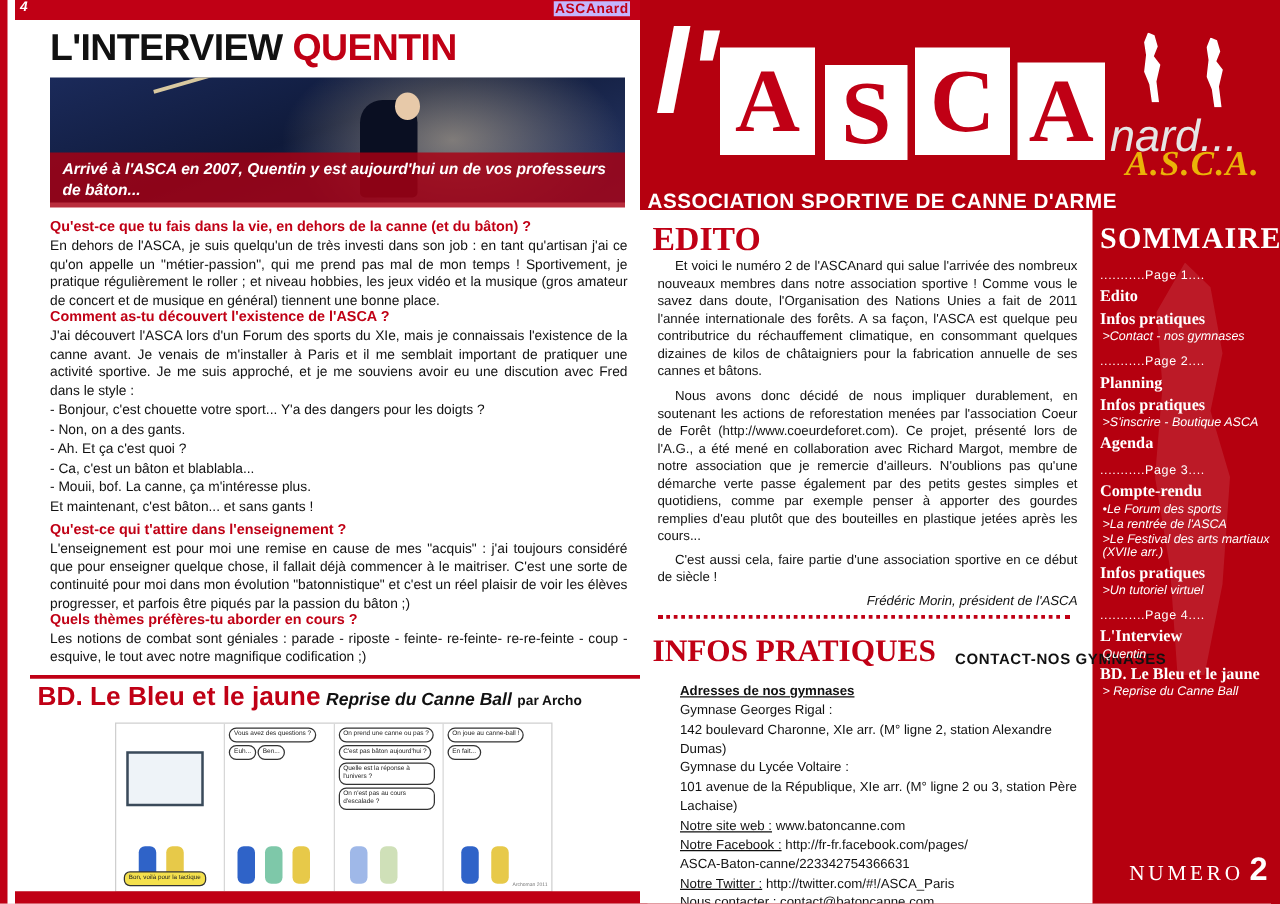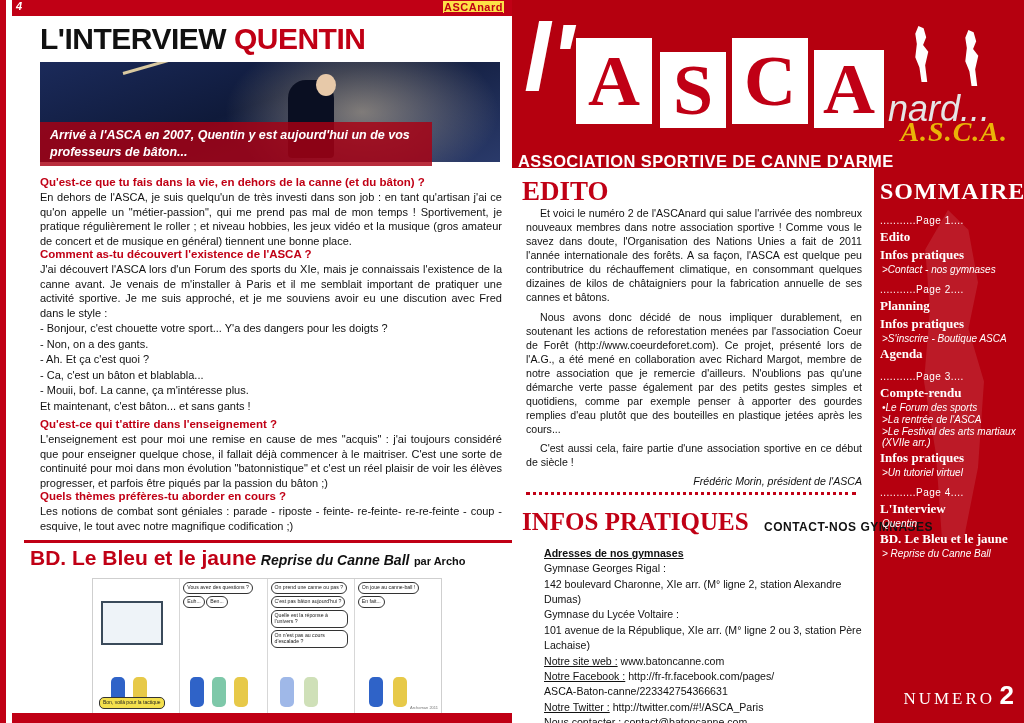--- a/index.html
+++ b/index.html
@@ -25,21 +25,21 @@
     background:#c00015;
   }
   .page-num-4 {
     position:absolute; left:10px; top:0px;
     color:#fff; font-size:11px; font-style:italic; font-weight:bold;
   }
   .ascanard-small {
     position:absolute; right:8px; top:1px;
     font-size:11px; font-weight:bold; color:#fff; letter-spacing:.5px;
   }
-  .ascanard-small .box { background:#fde047; color:#c00015; padding:0 1px;text-decoration:underline; }
+  .ascanard-small .box { background:#c4b5fd; color:#c00015; padding:0 1px; }
 
   .title-interview {
     position:absolute; left:34px; top:22px;
     font-size:30px; font-weight:bold; letter-spacing:-0.5px;
   }
   .title-interview .black { color:#111; }
   .title-interview .red { color:#c00015; }
 
   .photo {
     position:absolute; left:34px; top:62px; width:460px; height:100px;
@@ -56,21 +56,21 @@
   }
   .photo .head {
     position:absolute; left:60%; top:12%; width:20px; height:22px;
     background:#e7c9a9; border-radius:50%;
   }
   .photo .stick {
     position:absolute; left:18%; top:10%; width:260px; height:3px;
     background:#d9c9a0; transform:rotate(-16deg); transform-origin:left center;
   }
   .caption {
-    position:absolute; left:34px; top:122px; width:392px; height:44px;
+    position:absolute; left:34px; top:122px; width:460px; height:44px;
     background:rgba(170,0,18,.82);
     color:#fff; font-size:12.5px; font-weight:bold; font-style:italic;
     padding:5px 10px; line-height:1.35;
   }
 
   .l-sec { position:absolute; left:34px; width:462px; }
   .q {
     color:#c00015; font-weight:bold; font-size:11.5px; margin-bottom:2px;
   }
   .a {

